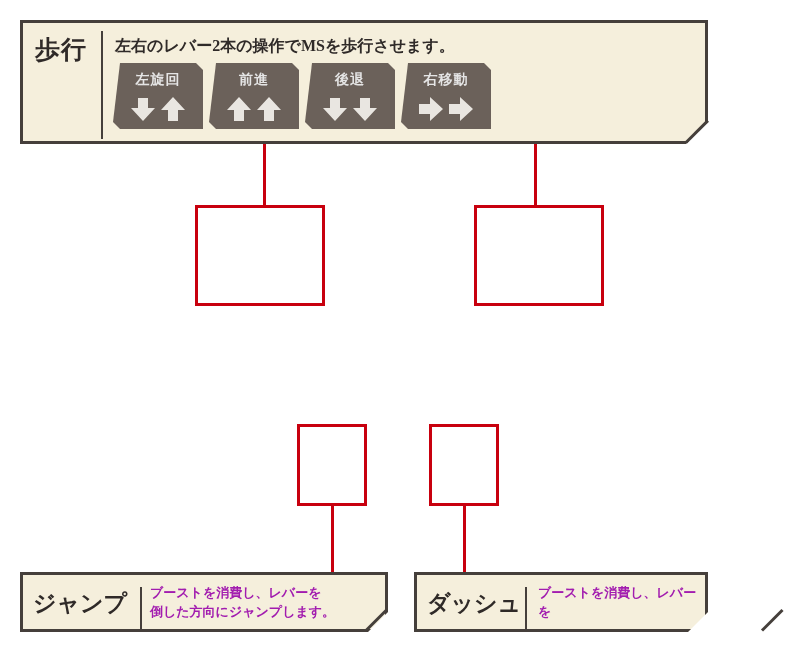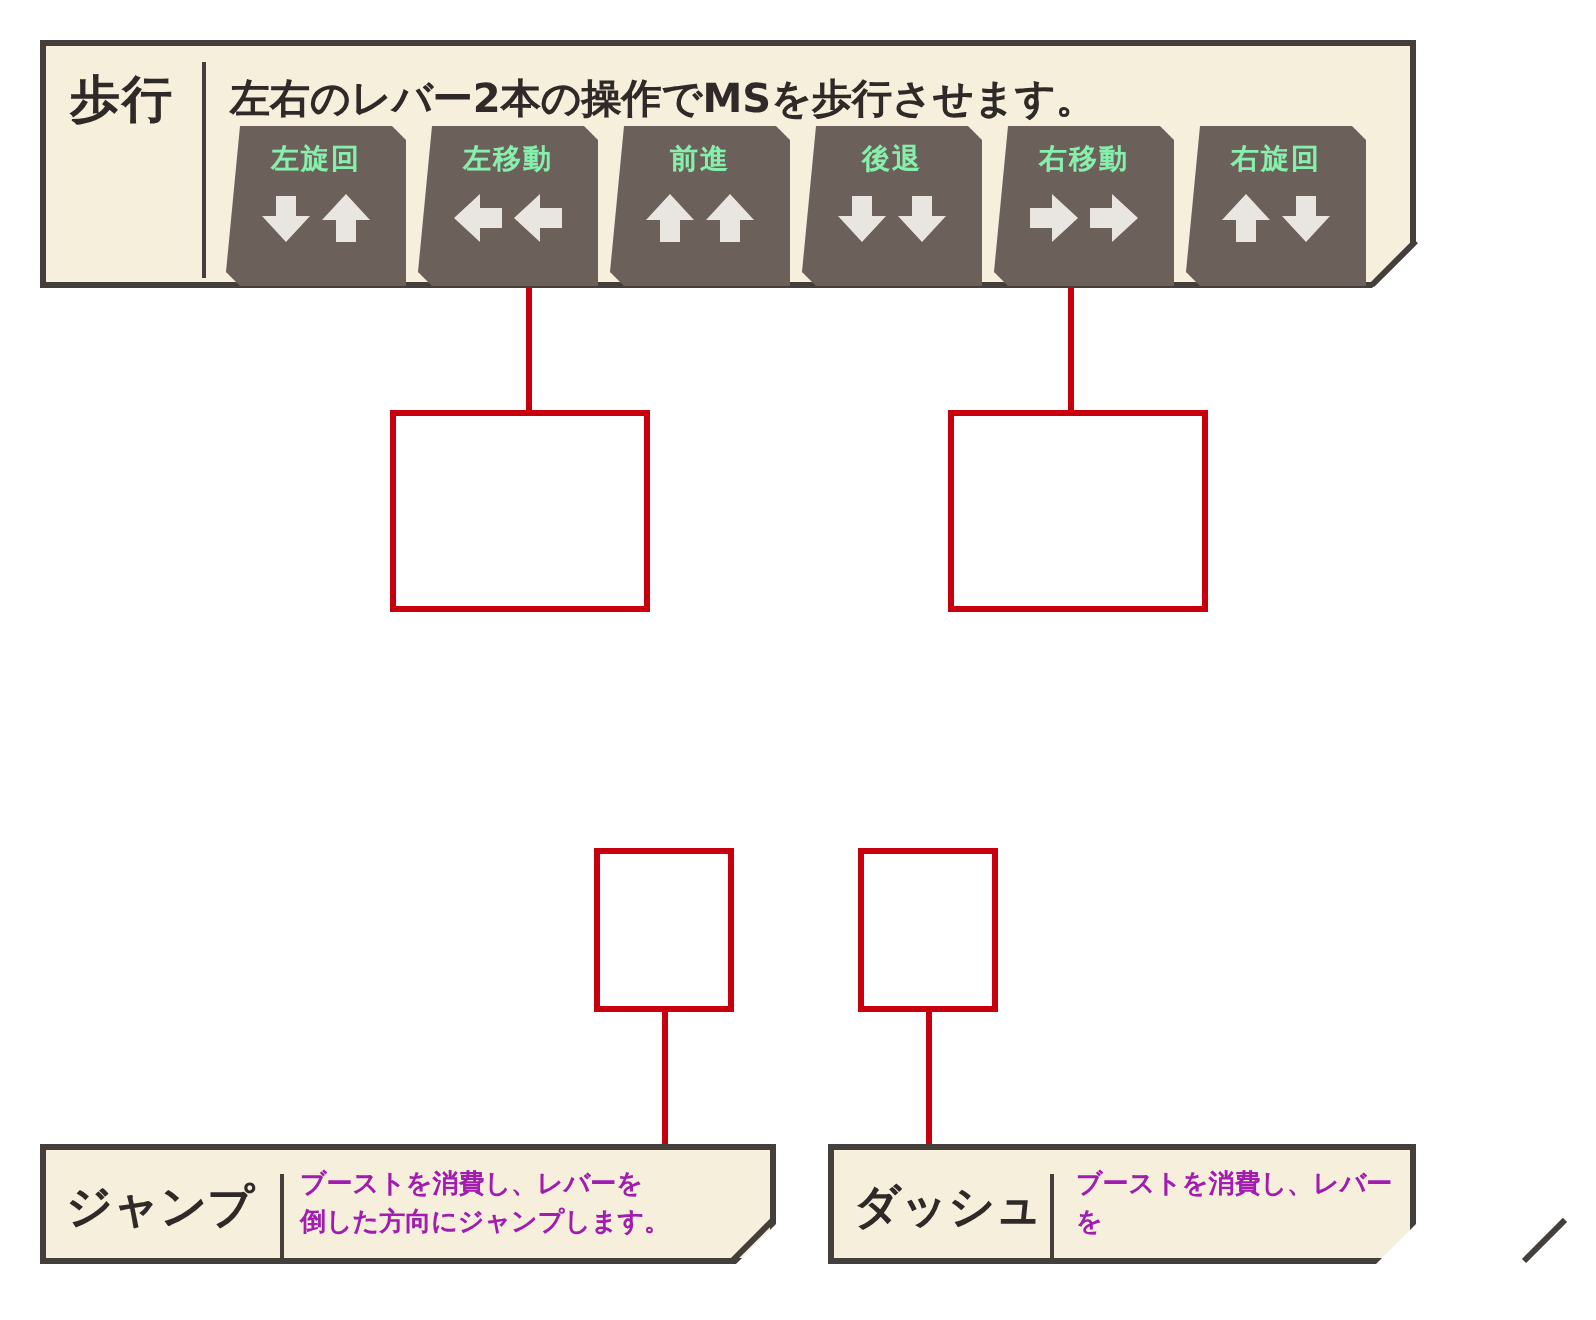--- a/index.html
+++ b/index.html
@@ -3,23 +3,23 @@
 <meta charset="utf-8">
 <style>
   html, body { margin:0; padding:0; }
   body { width:798px; height:660px; background:#ffffff; position:relative; overflow:hidden;
          font-family:"DejaVu Sans", sans-serif; }
   .panel { position:absolute; background:#f5efdc; border:3px solid #453f3b; box-sizing:border-box; }
   .walk-panel { left:20px; top:20px; width:688px; height:124px;
     clip-path: polygon(0 0,100% 0,100% calc(100% - 22px),calc(100% - 22px) 100%,0 100%); }
   .walk-title { position:absolute; left:12px; top:10px; font-size:25px; font-weight:bold; color:#2f2a28; letter-spacing:1px;text-align:center; }
   .vdivider { position:absolute; width:2px; background:#453f3b; }
-  .walk-desc { position:absolute; left:92px; top:13px; font-size:20px; font-weight:bold; color:#2f2a28; }
+  .walk-desc { position:absolute; left:92px; top:13px; font-size:16px; font-weight:bold; color:#2f2a28;font-family:Liberation Serif, serif; }
   .btn-row { position:absolute; left:90px; top:40px; display:flex; gap:6px; }
-  .op-btn { width:90px; height:80px; background:#6b615a; position:relative; color:#86efac;
+  .op-btn { width:90px; height:66px; background:#6b615a; position:relative; color:#e5e5e5;
     clip-path: polygon(7px 0,calc(100% - 7px) 0,100% 7px,100% 100%,7px 100%,0 calc(100% - 7px)); }
   .op-label { position:absolute; top:8px; left:0; width:100%; text-align:center; font-size:14px; font-weight:bold; letter-spacing:1px; }
   .arrows { position:absolute; top:33px; left:0; width:100%; display:flex; justify-content:center; gap:4px; }
   .arrow { width:26px; height:26px; }
   .arrow svg { width:26px; height:26px; display:block; }
   .conn { position:absolute; background:#c8000e; width:3px; }
   .redbox { position:absolute; border:3px solid #c8000e; box-sizing:border-box; background:#fff; }
   .bot-panel { height:60px; top:572px;
     clip-path: polygon(0 0,100% 0,100% calc(100% - 20px),calc(100% - 20px) 100%,0 100%); }
   .bot-title { position:absolute; left:10px; top:13px; font-size:23px; font-weight:bold; color:#2f2a28; }
@@ -38,35 +38,20 @@
       <div class="op-label">左旋回</div>
       <div class="arrows">
           <span class="arrow">
             <svg viewBox="0 0 26 26">
               <polygon points="8,2 18,2 18,12 25,12 13,25 1,12 8,12" fill="#e9e6e1"></polygon>
             </svg>
           </span>
           <span class="arrow">
             <svg viewBox="0 0 26 26">
               <polygon points="13,1 25,14 18,14 18,25 8,25 8,14 1,14" fill="#e9e6e1"></polygon>
-            </svg>
-          </span>
-        </div>
-    </div>
-    <div class="op-btn">
-      <div class="op-label">左移動</div>
-      <div class="arrows">
-          <span class="arrow">
-            <svg viewBox="0 0 26 26">
-              <polygon points="1,13 14,1 14,8 25,8 25,18 14,18 14,25" fill="#e9e6e1"></polygon>
-            </svg>
-          </span>
-          <span class="arrow">
-            <svg viewBox="0 0 26 26">
-              <polygon points="1,13 14,1 14,8 25,8 25,18 14,18 14,25" fill="#e9e6e1"></polygon>
             </svg>
           </span>
         </div>
     </div>
     <div class="op-btn">
       <div class="op-label">前進</div>
       <div class="arrows">
           <span class="arrow">
             <svg viewBox="0 0 26 26">
               <polygon points="13,1 25,14 18,14 18,25 8,25 8,14 1,14" fill="#e9e6e1"></polygon>
@@ -102,35 +87,20 @@
               <polygon points="25,13 12,1 12,8 1,8 1,18 12,18 12,25" fill="#e9e6e1"></polygon>
             </svg>
           </span>
           <span class="arrow">
             <svg viewBox="0 0 26 26">
               <polygon points="25,13 12,1 12,8 1,8 1,18 12,18 12,25" fill="#e9e6e1"></polygon>
             </svg>
           </span>
         </div>
     </div>
-    <div class="op-btn">
-      <div class="op-label">右旋回</div>
-      <div class="arrows">
-          <span class="arrow">
-            <svg viewBox="0 0 26 26">
-              <polygon points="13,1 25,14 18,14 18,25 8,25 8,14 1,14" fill="#e9e6e1"></polygon>
-            </svg>
-          </span>
-          <span class="arrow">
-            <svg viewBox="0 0 26 26">
-              <polygon points="8,2 18,2 18,12 25,12 13,25 1,12 8,12" fill="#e9e6e1"></polygon>
-            </svg>
-          </span>
-        </div>
-    </div>
   </div>
 </div>
 <div class="diag" style="left:686px; top:141px; transform:rotate(-45deg);"></div>
 
 <div class="conn" style="left:263px; top:144px; height:63px;"></div>
 <div class="redbox" style="left:195px; top:205px; width:130px; height:101px;"></div>
 <div class="conn" style="left:534px; top:144px; height:63px;"></div>
 <div class="redbox" style="left:474px; top:205px; width:130px; height:101px;"></div>
 
 <div class="redbox" style="left:297px; top:424px; width:70px; height:82px;"></div>

